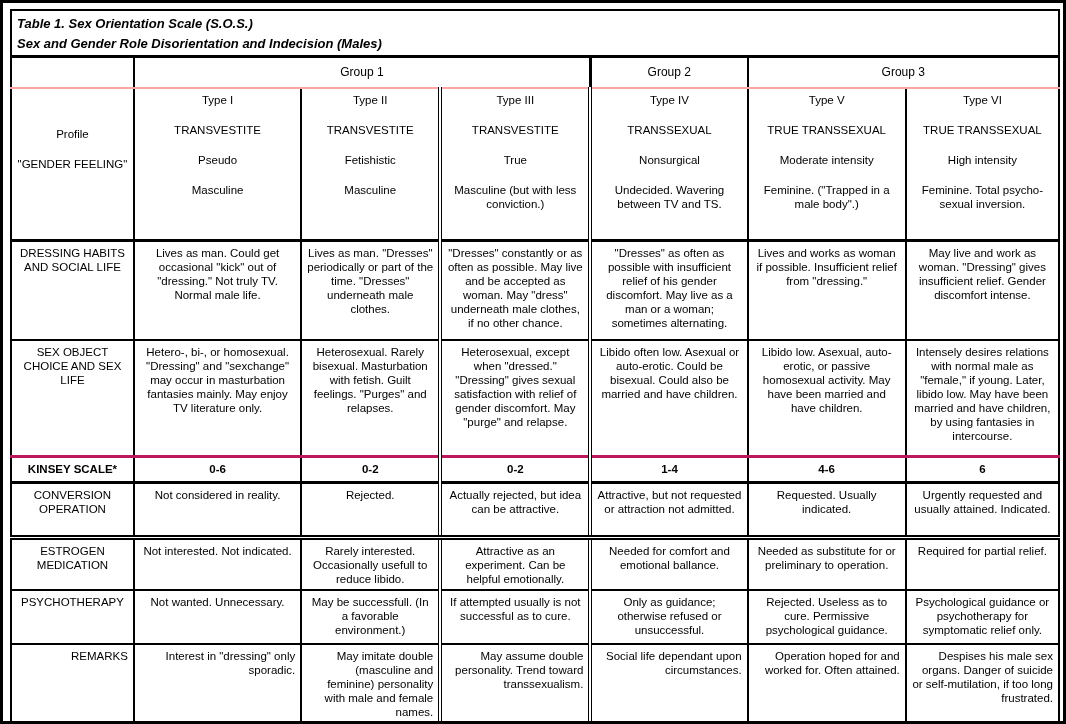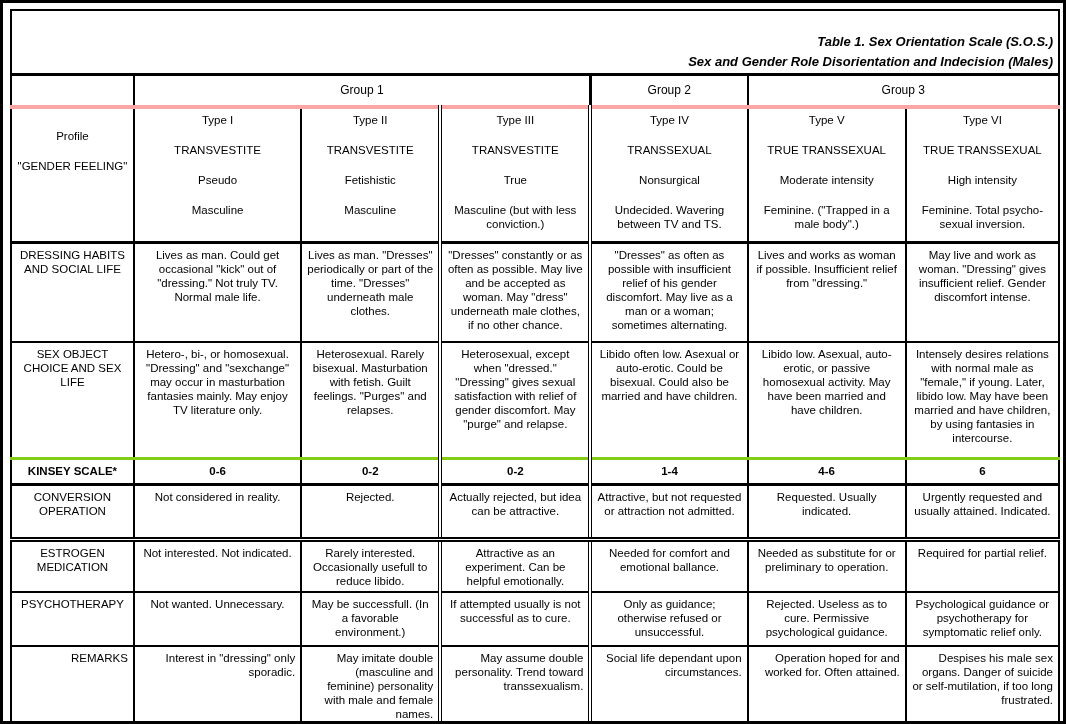--- a/index.html
+++ b/index.html
@@ -24,43 +24,43 @@
     border: 2px solid #000;
     vertical-align: top;
     text-align: center;
     font-size: 11.5px;
     line-height: 1.22;
     padding: 4px 5px 3px 5px;
     overflow: hidden;
   }
   
   tr.r-title   td { height: 34px; border-bottom: 3px solid #000; }
-  tr.r-group   td { height: 22px; border-bottom: 4px solid #fca5a5; }
+  tr.r-group   td { height: 22px; border-bottom: 2px solid #fca5a5; }
   tr.r-types   td { height: 109px; border-bottom: 3px solid #000; }
   tr.r-dressing td { height: 90px; }
-  tr.r-sexobj  td { height: 107px; border-bottom: 3px solid #84cc16; }
+  tr.r-sexobj  td { height: 107px; border-bottom: 3px solid #be185d; }
   tr.r-kinsey  td { height: 19px;  border-bottom: 3px solid #000; font-weight: bold; }
   tr.r-conversion td { height: 44px; border-bottom: 5px double #000; }
   tr.r-estrogen td { height: 42px; margin-top: 48px; }
   tr.r-psycho  td { height: 45px; }
   tr.r-remarks td { height: 74px; border-bottom: 3px solid #701a75; text-align: right; }
   tr.r-foot    td { height: 30px; }
 
-  .title-cell { text-align: right; font-weight: bold; font-style: italic; font-size: 13px; padding-top: 23px; }
+  .title-cell { text-align: left; font-weight: bold; font-style: italic; font-size: 13px; padding-top: 5px; }
   .title-cell .t2 { margin-top: 4px; }
 
   .group-cell { font-size: 12px; padding-top: 4px; vertical-align: middle; }
   .bl-thick { border-left: 3px solid #000; }
 
   
   .dbl-l { border-left: 4px double #000; }
 
   .type-cell .hl { margin-bottom: 16px; }
   .type-cell .hl:last-child { margin-bottom: 0; }
-  .profile-label { padding-top: 20px; }
+  .profile-label { padding-top: 38px; }
   .profile-label .hl { margin-bottom: 16px; }
 
   .c-label { font-size: 11.5px; }
   .kinsey-label, .kinsey-val { vertical-align: middle; padding-top: 2px; padding-bottom: 2px; }
 
   .foot-cell { text-align: left; font-size: 11.5px; padding: 3px 4px; line-height: 1.3; }
 </style>
 </head>
 <body>
 

